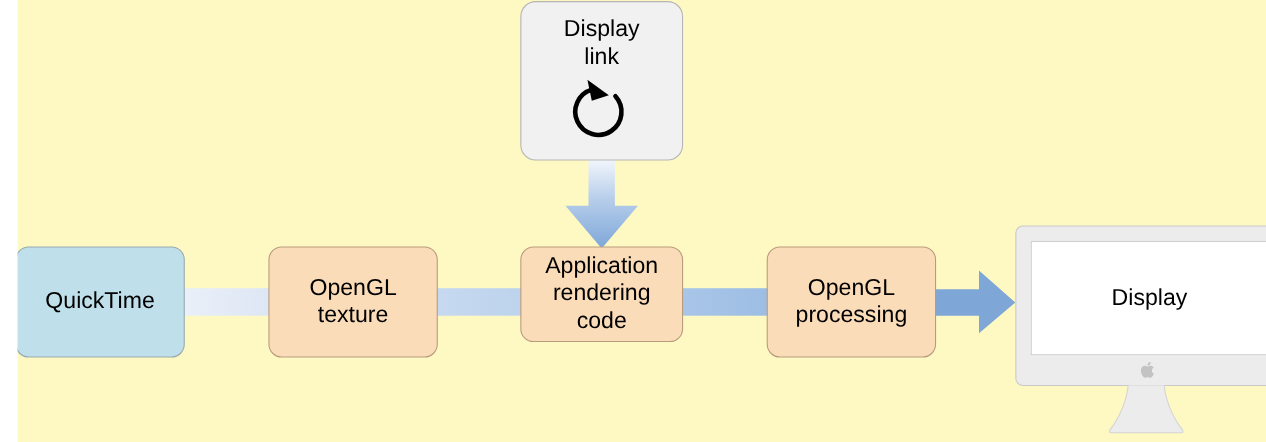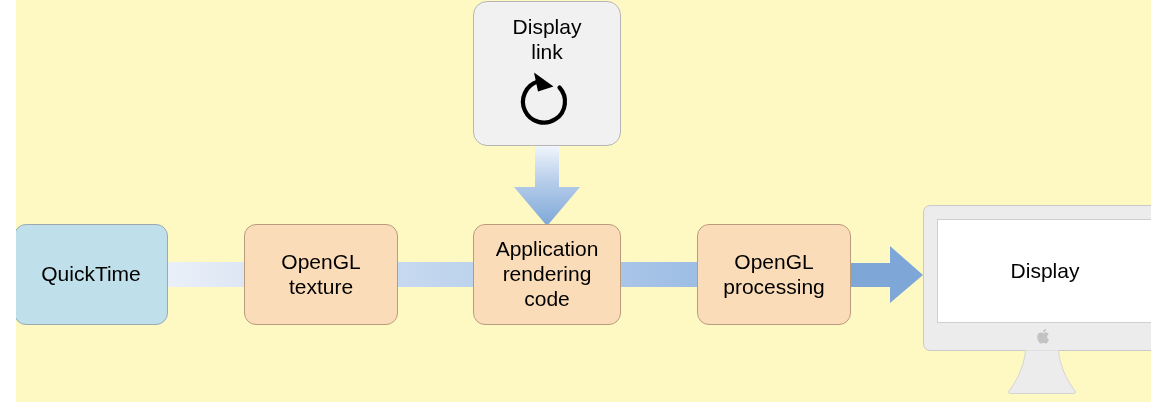--- a/index.html
+++ b/index.html
@@ -42,21 +42,21 @@
     border: 1px solid #b99c7e;
   }
   .node-grey {
     background: #f1f1f1;
     border: 1px solid #b5b5b5;
   }
 
   
   #node-quicktime      { left: -2px;  top: 224px; width: 154px; height: 101px; }
   #node-opengl-texture { left: 228px; top: 224px; width: 154px; height: 101px; }
-  #node-app-render     { left: 457px; top: 224px; width: 148px; height: 101px; }
+  #node-app-render     { left: 457px; top: 224px; width: 148px; height: 87px; }
   #node-opengl-proc    { left: 681px; top: 224px; width: 154px; height: 101px; }
   #node-display-link   { left: 457px; top: 1px;   width: 148px; height: 145px;
                          border-radius: 14px; align-items: flex-start;
                          padding-top: 13px; }
 
   .node-label { pointer-events: none; white-space: pre-line; }
 
   
   .refresh-icon {
     position: absolute;

